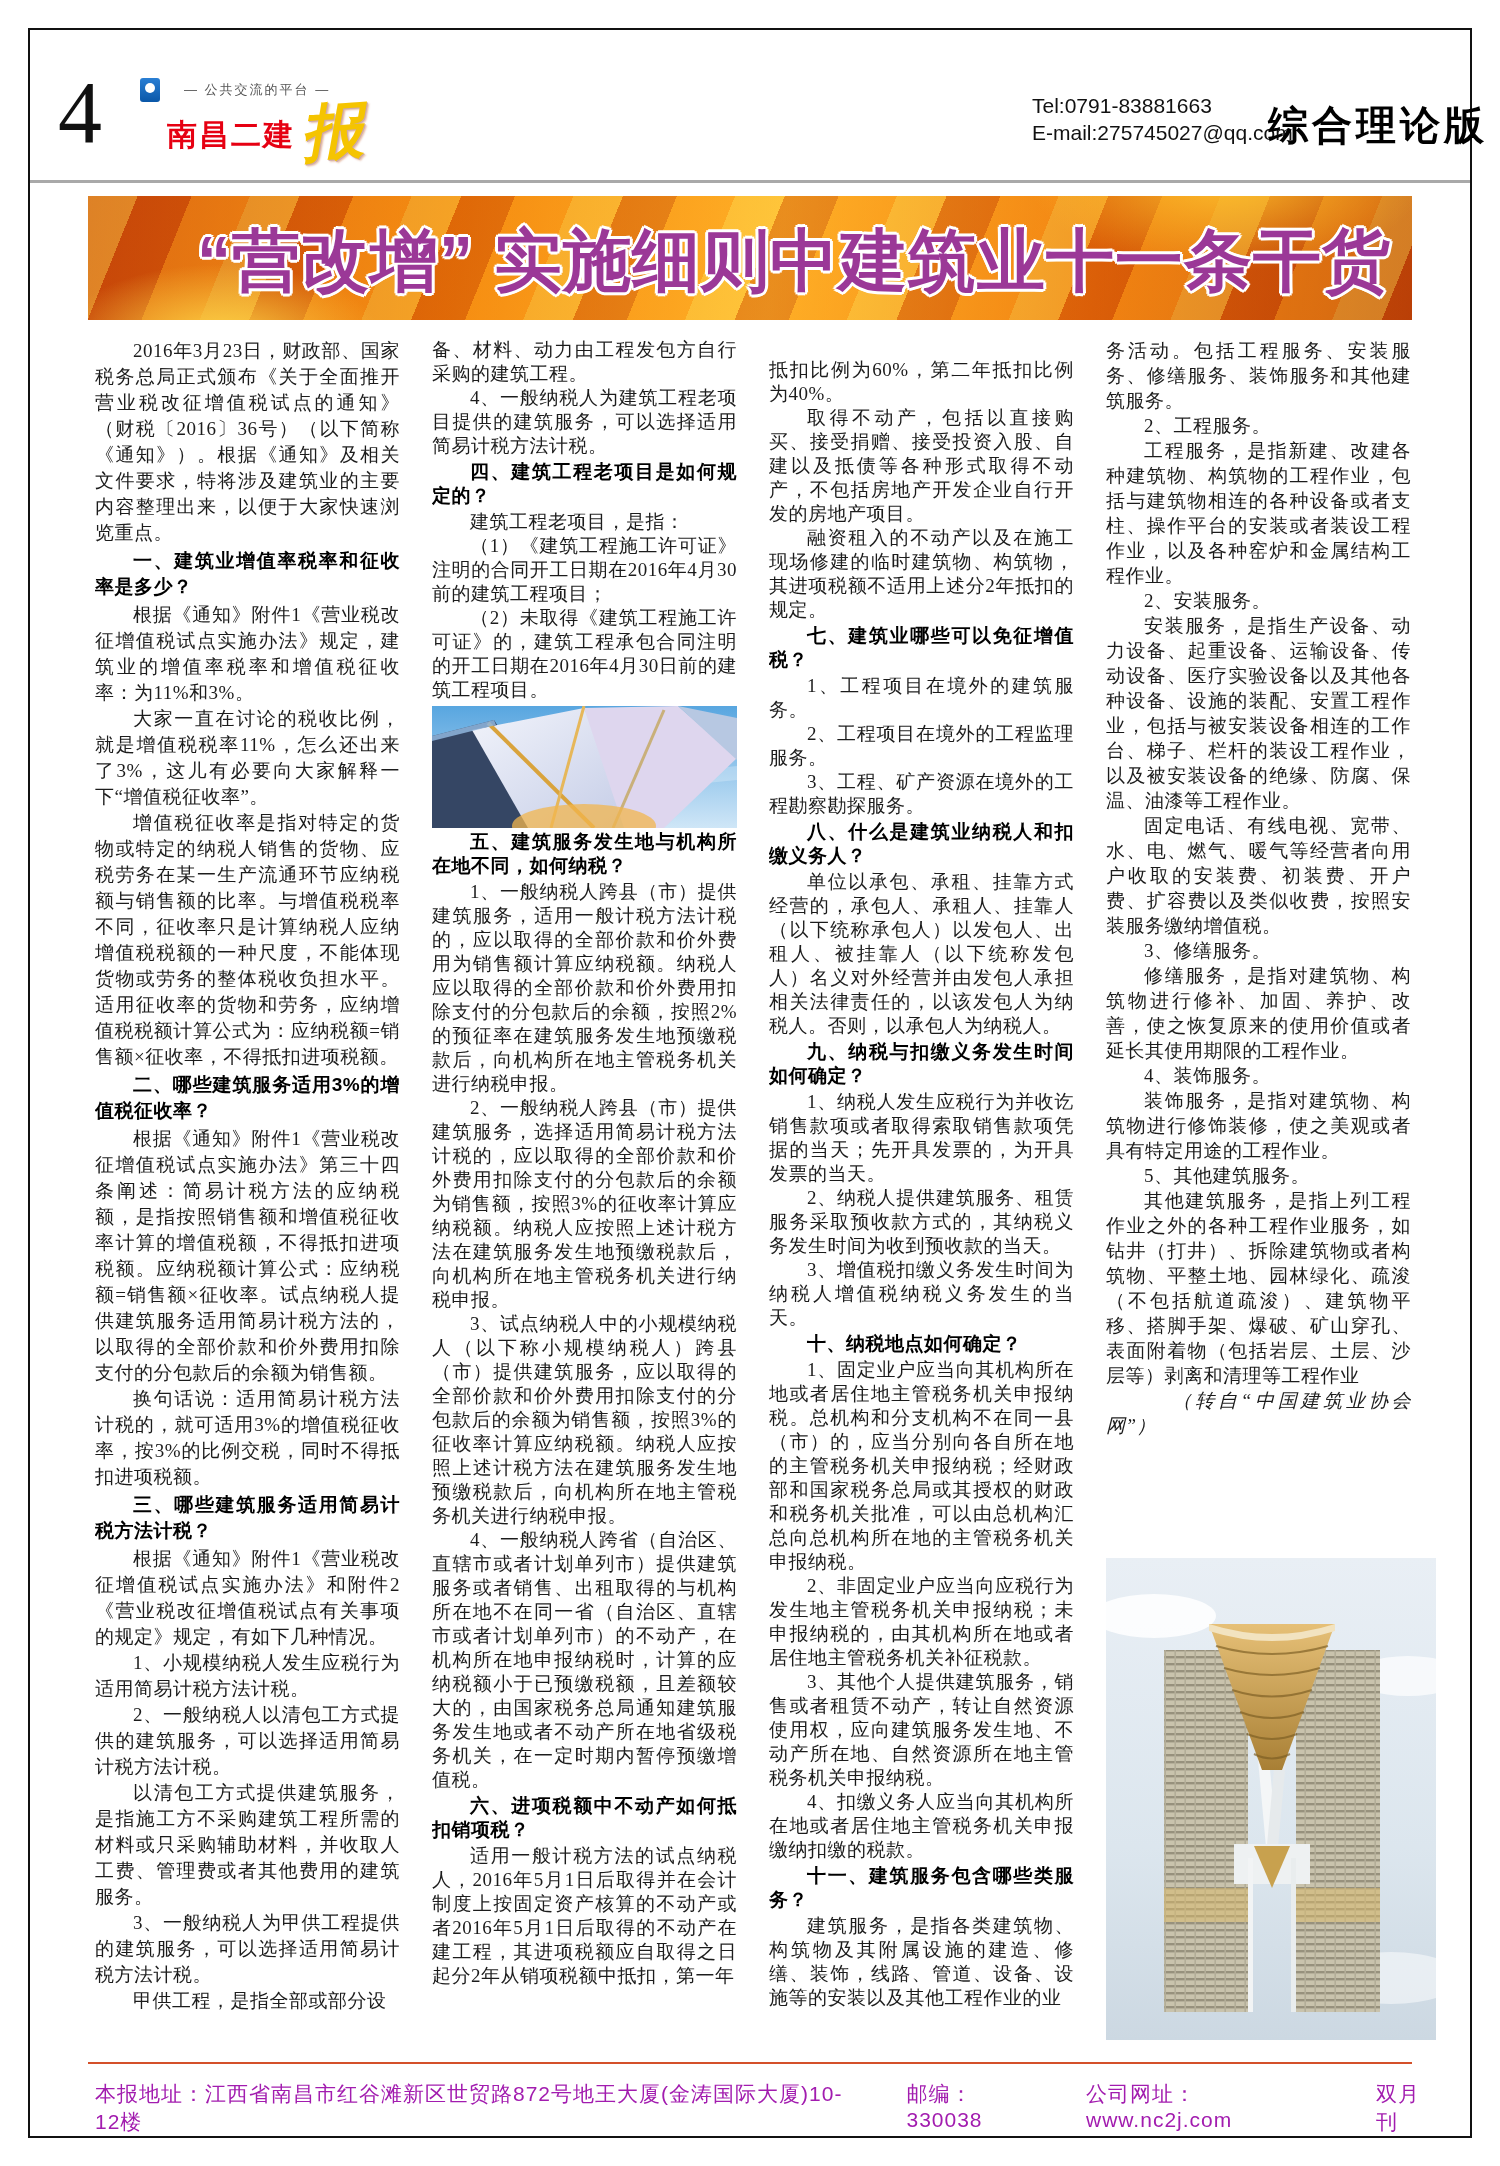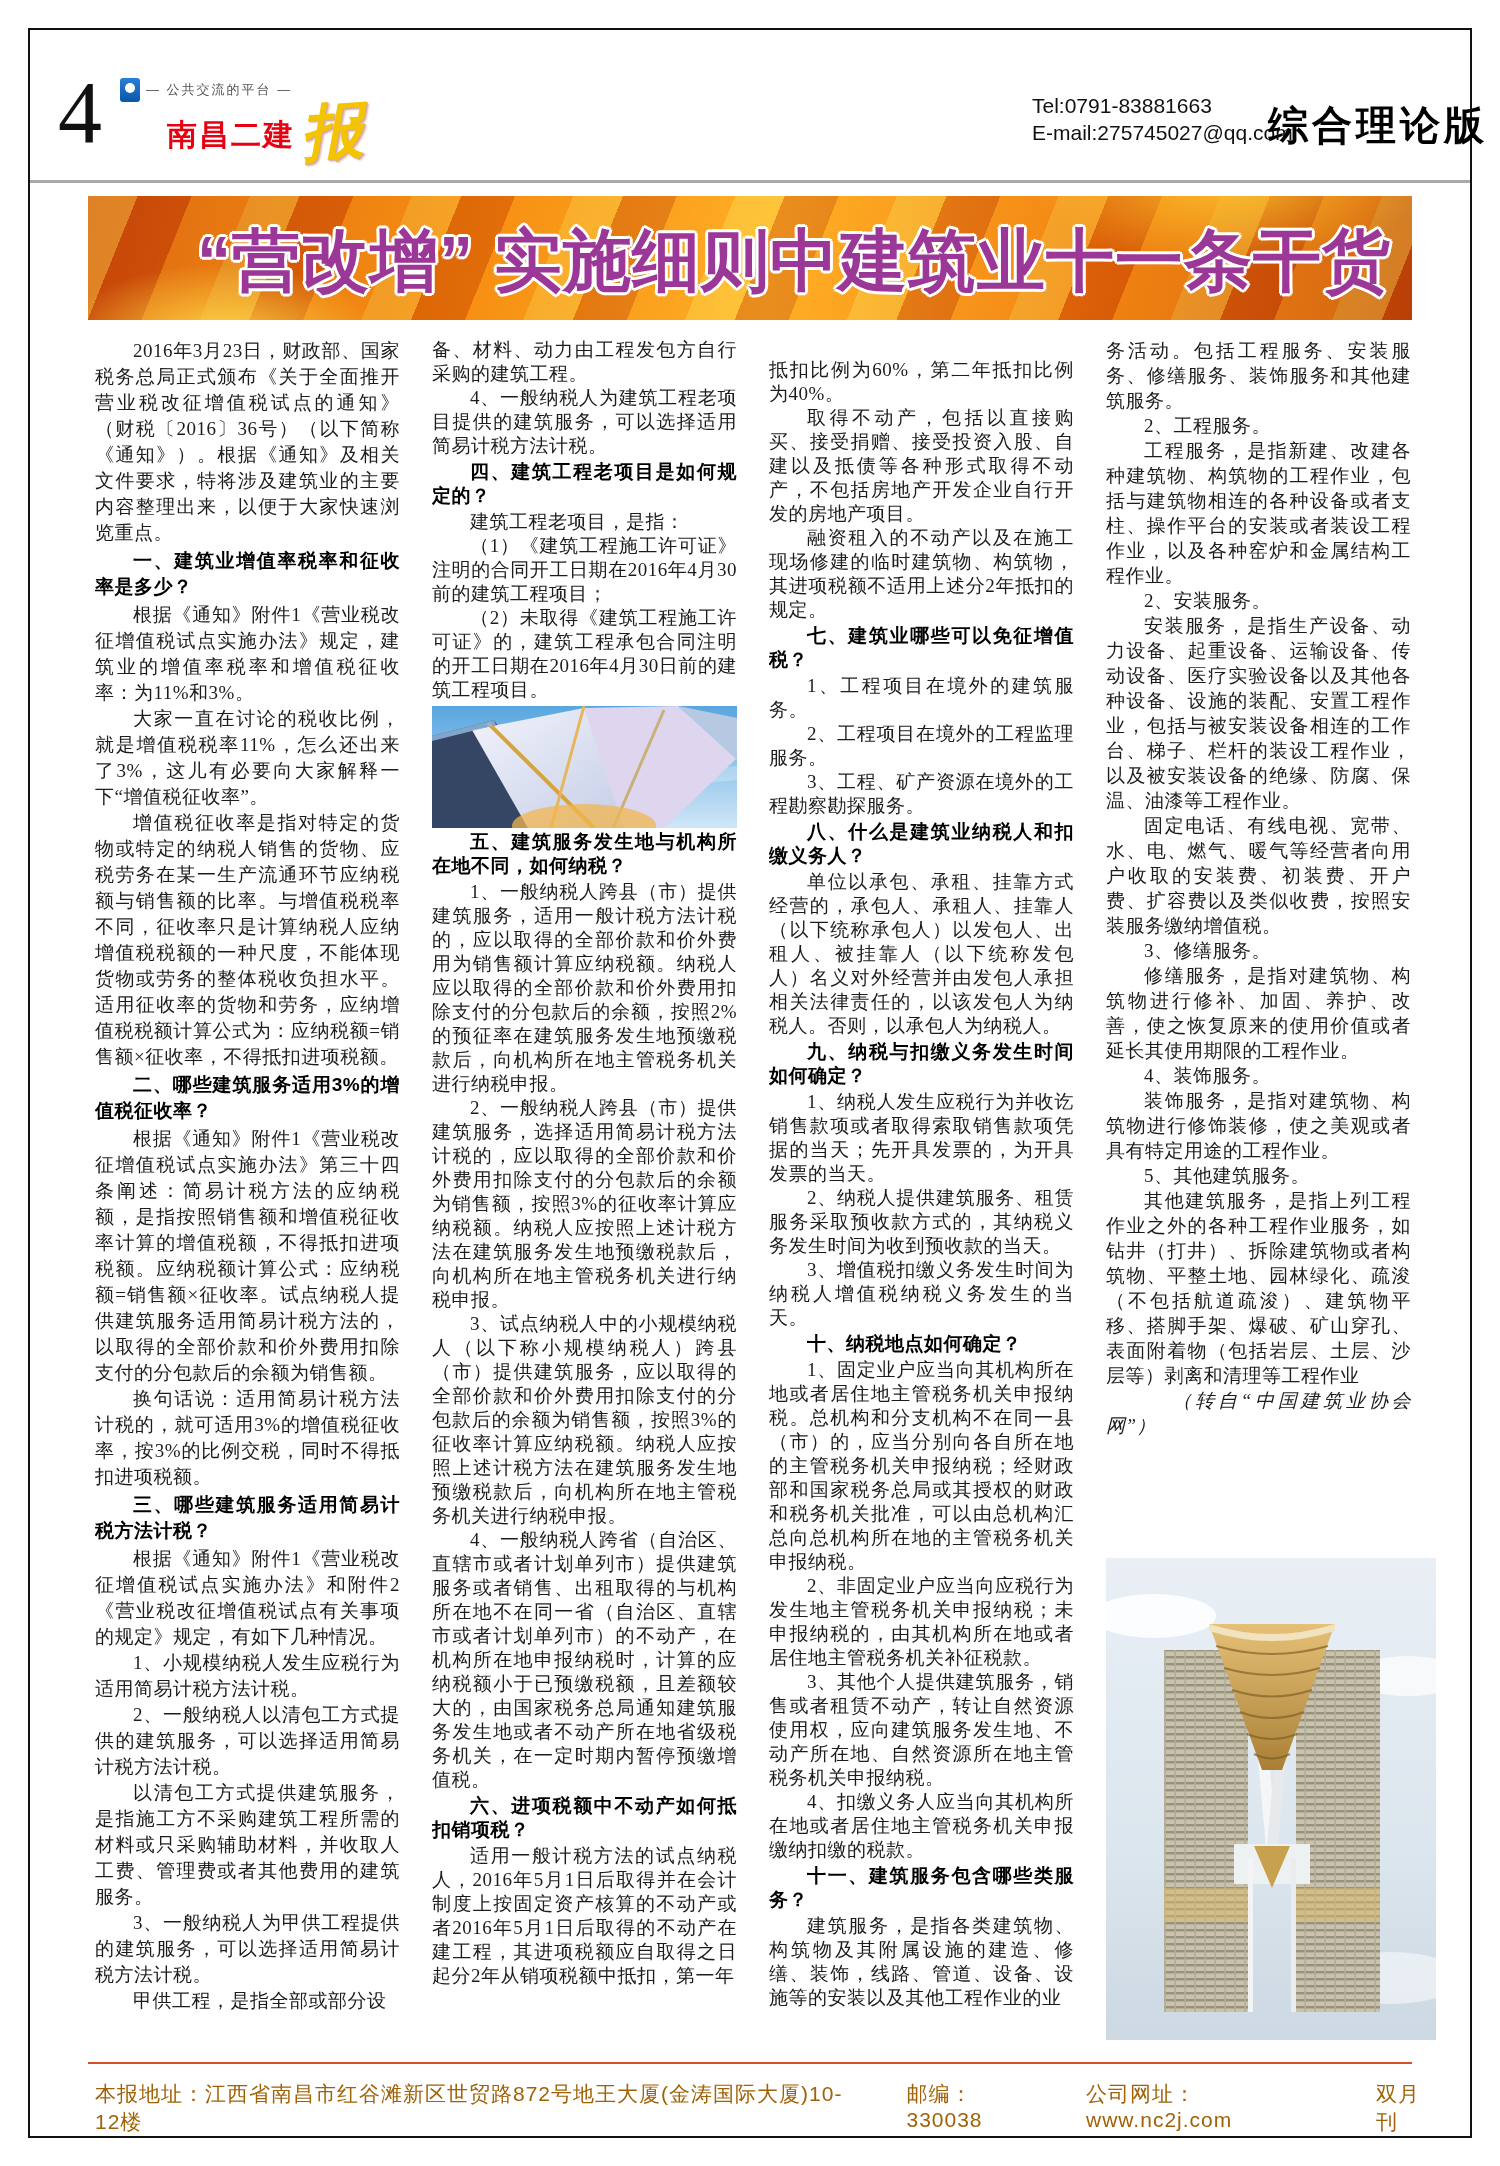--- a/index.html
+++ b/index.html
@@ -3,21 +3,21 @@
 <meta charset="utf-8">
 <style>
   html,body{margin:0;padding:0;background:#ffffff;}
   .page{position:relative;width:1500px;height:2166px;background:#fff;overflow:hidden;
         font-family:"Liberation Serif","DejaVu Serif",serif;color:#1a1a1a;}
   .frame{position:absolute;left:28px;top:28px;width:1440px;height:2106px;border:2px solid #111;pointer-events:none;}
 
   
   .page-number{position:absolute;left:58px;top:68px;font-size:88px;line-height:90px;font-weight:400;color:#111;}
   .logo-group{position:absolute;left:120px;top:78px;width:320px;}
-  .logo-tagline-row{display:flex;align-items:center;gap:6px;}
+  .logo-tagline-row{display:flex;align-items:center;gap:24px;margin-left:20px;}
   .logo-mark{width:20px;height:24px;background:linear-gradient(180deg,#2a7fd4,#0a57a8);border-radius:3px;position:relative;}
   .logo-mark:after{content:"";position:absolute;left:5px;top:5px;width:10px;height:10px;background:#fff;border-radius:50%;}
   .logo-tagline{font-family:"Liberation Sans","DejaVu Sans",sans-serif;font-size:13px;color:#555;letter-spacing:2px;white-space:nowrap;}
   .logo-title-row{display:flex;align-items:flex-end;margin-top:2px;}
   .logo-title{font-family:Liberation Serif, serif;font-weight:bold;font-size:30px;line-height:50px;color:#e60012;letter-spacing:2px;margin-left:47px;}
   .logo-bao{font-size:62px;line-height:56px;font-style:italic;font-weight:bold;color:#f5c400;
             text-shadow:1px 1px 0 #caa,2px 2px 2px rgba(180,60,0,.35);margin-left:6px;transform:rotate(-4deg);}
   .contact-block{position:absolute;left:1032px;top:92px;font-family:"Liberation Sans","DejaVu Sans",sans-serif;
                  font-size:21px;line-height:27px;color:#111;}
   .edition-title{position:absolute;left:1268px;top:98px;font-family:"Liberation Sans","DejaVu Sans",sans-serif;
@@ -53,21 +53,21 @@
   .photo{width:305px;height:122px;margin:4px 0 2px 0;overflow:hidden;}
   .photo svg{display:block;width:100%;height:100%;}
 
   
   .tower-photo{position:absolute;left:1106px;top:1558px;width:330px;height:482px;overflow:hidden;}
   .tower-photo svg{display:block;width:100%;height:100%;}
 
   
   .footer-rule{position:absolute;left:88px;top:2062px;width:1324px;height:2px;background:#d4502a;}
   .footer-row{position:absolute;left:95px;top:2080px;width:1345px;display:flex;justify-content:space-between;
-              font-family:"Liberation Sans","DejaVu Sans",sans-serif;font-size:21px;color:#a16207;letter-spacing:1px;gap:42px;}
+              font-family:"Liberation Sans","DejaVu Sans",sans-serif;font-size:21px;color:#a21caf;letter-spacing:1px;gap:42px;}
 </style>
 </head>
 <body>
 
 <div class="page">
   <div class="frame"></div>
 
   <div class="page-number">4</div>
   <div class="logo-group">
     <div class="logo-tagline-row">

